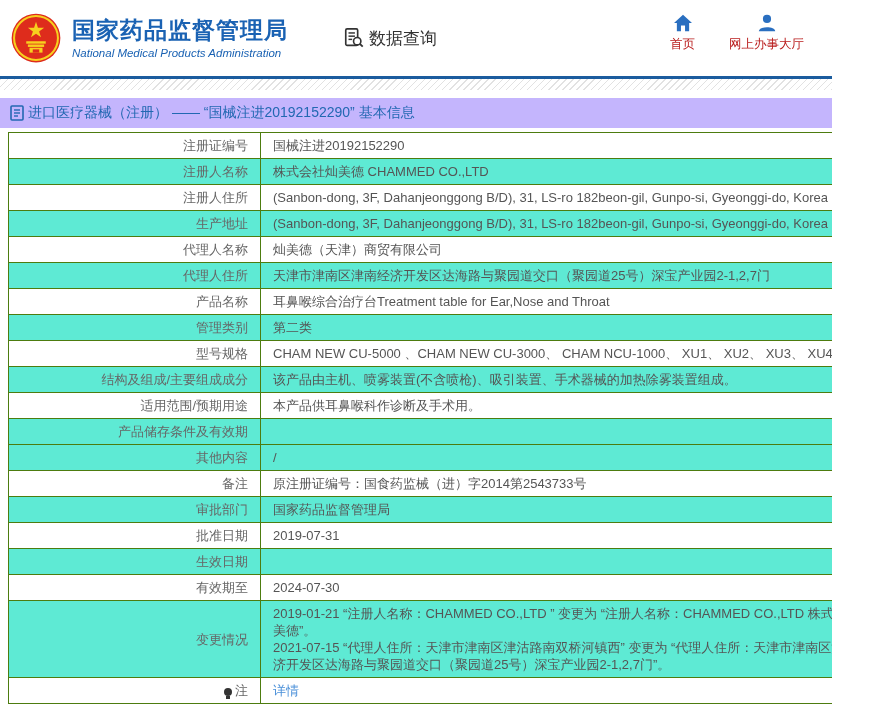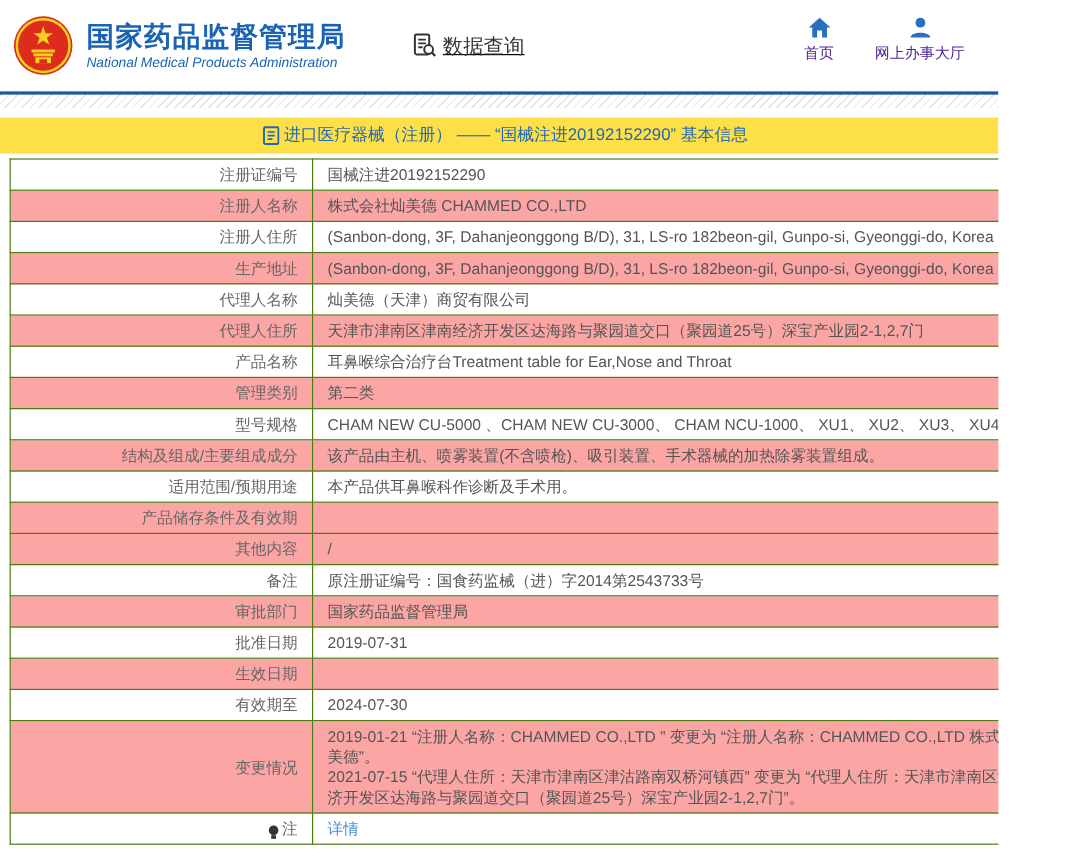--- a/index.html
+++ b/index.html
@@ -6,43 +6,43 @@
   html,body { width:896px; background:#ffffff; font-family:"Liberation Sans","DejaVu Sans",sans-serif; }
   .page { width:832px; height:716px; overflow:hidden; background:#fff; }
 
   
   .header { height:76px; background:#fff; display:flex; align-items:center; position:relative; }
   .logo-wrap { display:flex; align-items:center; margin-left:10px; }
   .emblem { width:52px; height:52px; flex:0 0 auto; }
   .logo-text { margin-left:10px; }
   .logo-title { font-size:23px; font-weight:bold; color:#1a62b3; letter-spacing:1px; line-height:1.2; }
   .logo-sub { font-size:11.5px; color:#1a62b3; margin-top:2px;font-style:italic; }
-  .query-nav { display:flex; align-items:center; margin-left:55px; cursor:pointer;text-decoration:underline; }
+  .query-nav { display:flex; align-items:center; margin-left:55px; cursor:pointer; }
   .query-nav svg { margin-right:4px; }
   .query-label { font-size:17px; color:#333; }
   .top-right { position:absolute; right:28px; top:14px; display:flex; gap:34px; }
   .nav-item { display:flex; flex-direction:column; align-items:center; cursor:pointer; }
   .nav-item svg { margin-bottom:4px; }
-  .nav-label { font-size:12.5px; color:#4c1d95; }
+  .nav-label { font-size:12.5px; color:#b91c1c; }
 
   .blue-line { height:3px; background:#1b5c9e; }
   .hatch-band { height:11px; background:repeating-linear-gradient(135deg,#e2e2e2 0 1px,#ffffff 1px 5px); }
 
   
-  .crumb-band { margin-top:8px; height:30px; background:#fde047; display:flex; align-items:center; padding-left:10px;justify-content:center; }
+  .crumb-band { margin-top:8px; height:30px; background:#c4b5fd; display:flex; align-items:center; padding-left:10px; }
   .crumb { display:flex; align-items:center; font-size:14px; color:#2268b2; }
   .crumb svg { margin-right:4px; }
 
   
   .tbl-wrap { margin:4px 8px 0 8px; }
   table.info { width:880px; border-collapse:collapse; background:#fff; font-size:13px; }
   table.info td { border:1px solid #4d7c0f; padding:4px 12px; color:#555; line-height:17px; }
   table.info td.label { width:252px; text-align:right; color:#666; white-space:nowrap; }
   table.info td.value { white-space:pre-line; }
-  table.info tr.stripe td { background:#fca5a5; }
+  table.info tr.stripe td { background:#5eead4; }
   table.info td a { color:#4a90d9; text-decoration:none; }
   .bulb-icon { display:inline-block; width:8px; height:8px; border-radius:50%; background:#333; position:relative; margin-right:3px; vertical-align:middle; }
   .bulb-icon::after { content:''; position:absolute; left:2px; bottom:-3px; width:4px; height:3px; background:#333; }
 </style>
 </head>
 <body>
 
 <div class="page">
 
   <div class="header">

